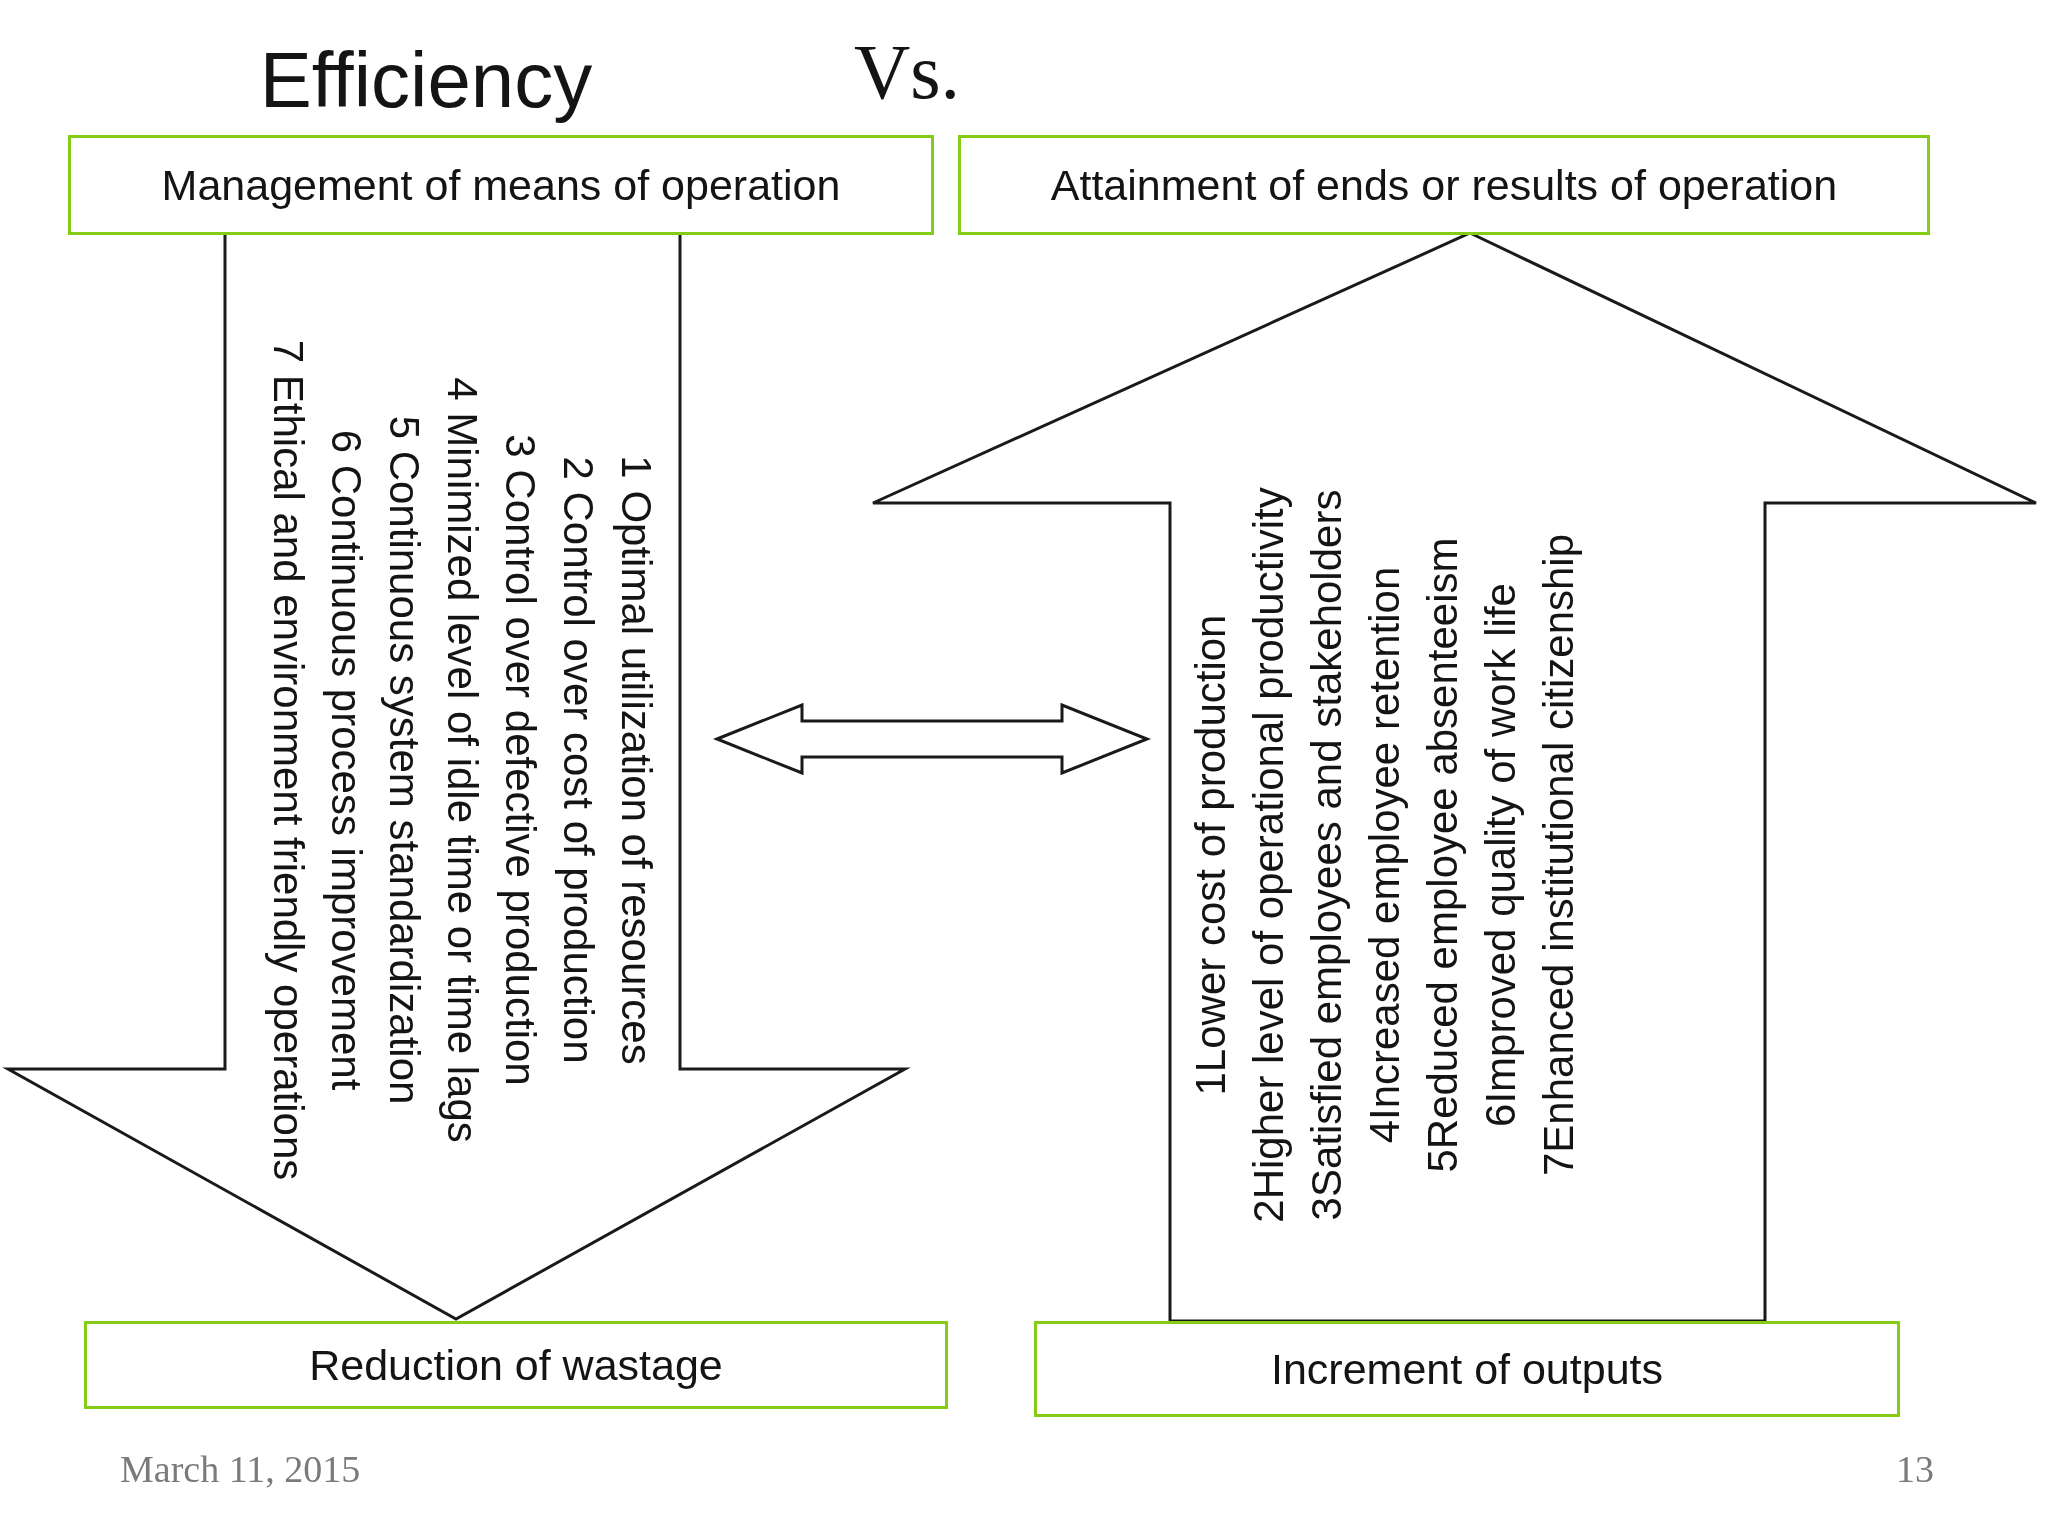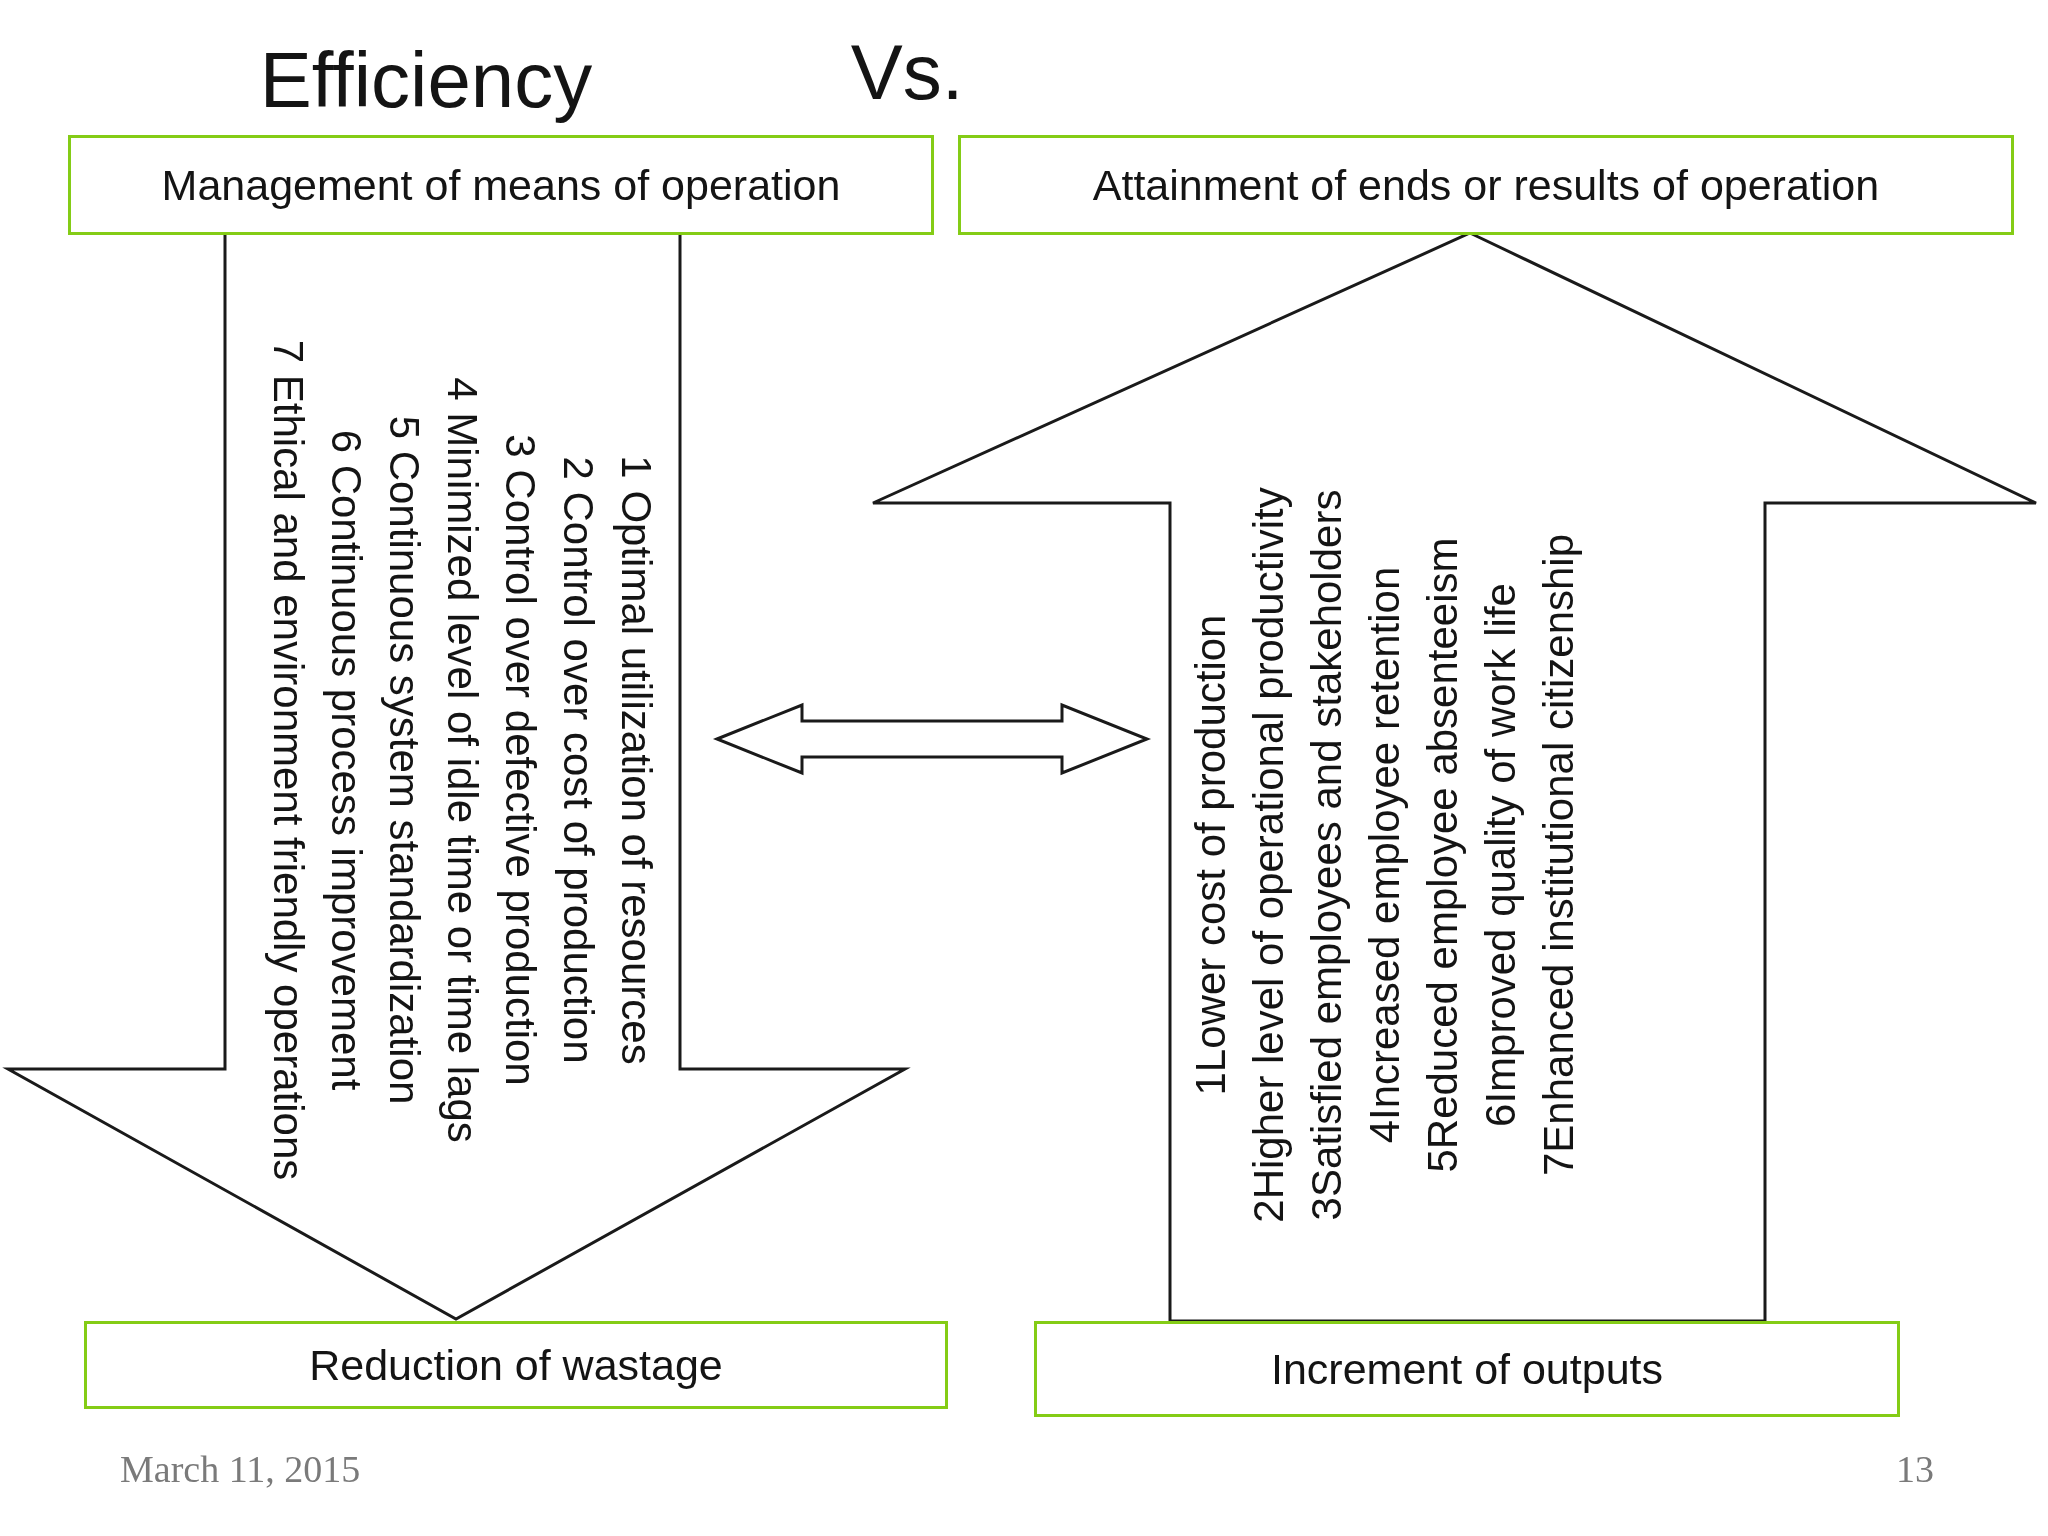--- a/index.html
+++ b/index.html
@@ -16,41 +16,41 @@
   .title {
     position: absolute;
     top: 28px;
     font-size: 78px;
     line-height: 88px;
     text-align: center;
     white-space: nowrap;
     color: #141414;
   }
   .title-left  { left: 126px;  width: 600px; margin-top: 8px; }
-  .title-mid   { left: 807px;  width: 200px; }
+  .title-mid   { left: 807px;  width: 200px; font-family: Liberation Serif, serif; }
   .title-right { left: 1205px; width: 600px; }
 
   .shape-layer {
     position: absolute;
     left: 0; top: 0;
     width: 2048px; height: 1536px;
   }
 
   .box {
     position: absolute;
     border: 3px solid #84cc16;
     background: #ffffff;
     display: flex;
     align-items: center;
     justify-content: center;
     font-size: 43px;
     white-space: nowrap;
   }
   .box-tl { left: 68px;   top: 135px;  width: 866px;  height: 100px; }
-  .box-tr { left: 958px;  top: 135px;  width: 1056px; height: 100px; }
+  .box-tr { left: 958px;  top: 135px;  width: 972px; height: 100px; }
   .box-bl { left: 84px;   top: 1321px; width: 864px;  height: 88px; }
   .box-br { left: 1034px; top: 1321px; width: 866px;  height: 96px; justify-content: center; }
 
   .vblock {
     position: absolute;
     text-align: center;
     font-size: 42px;
     line-height: 58px;
     white-space: nowrap;
     color: #141414;

